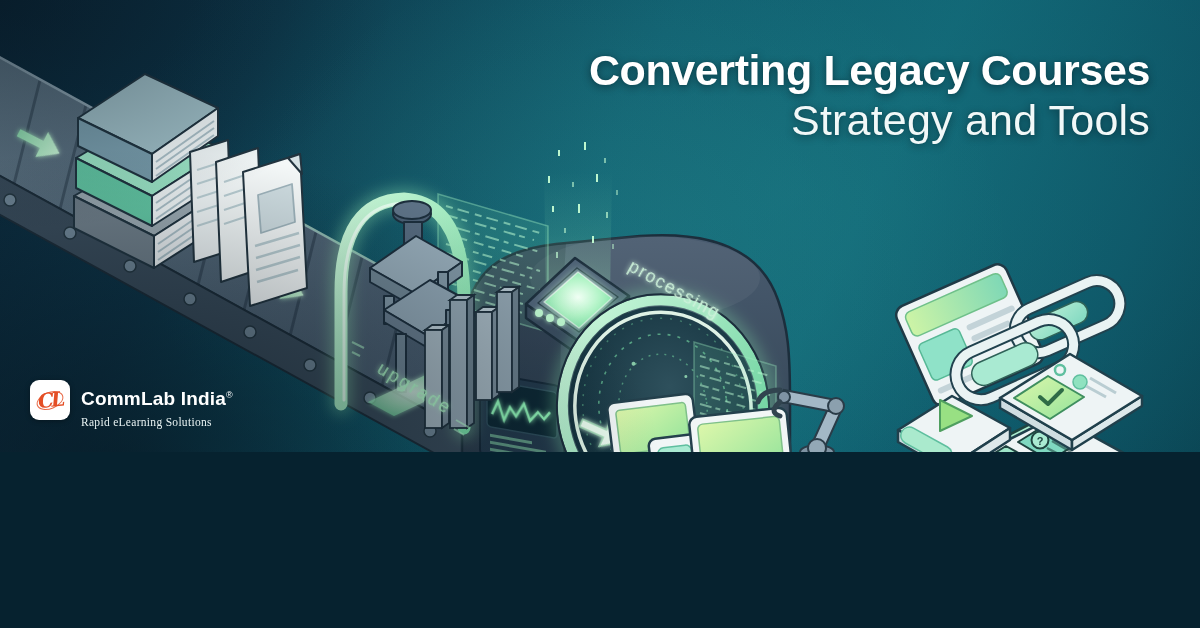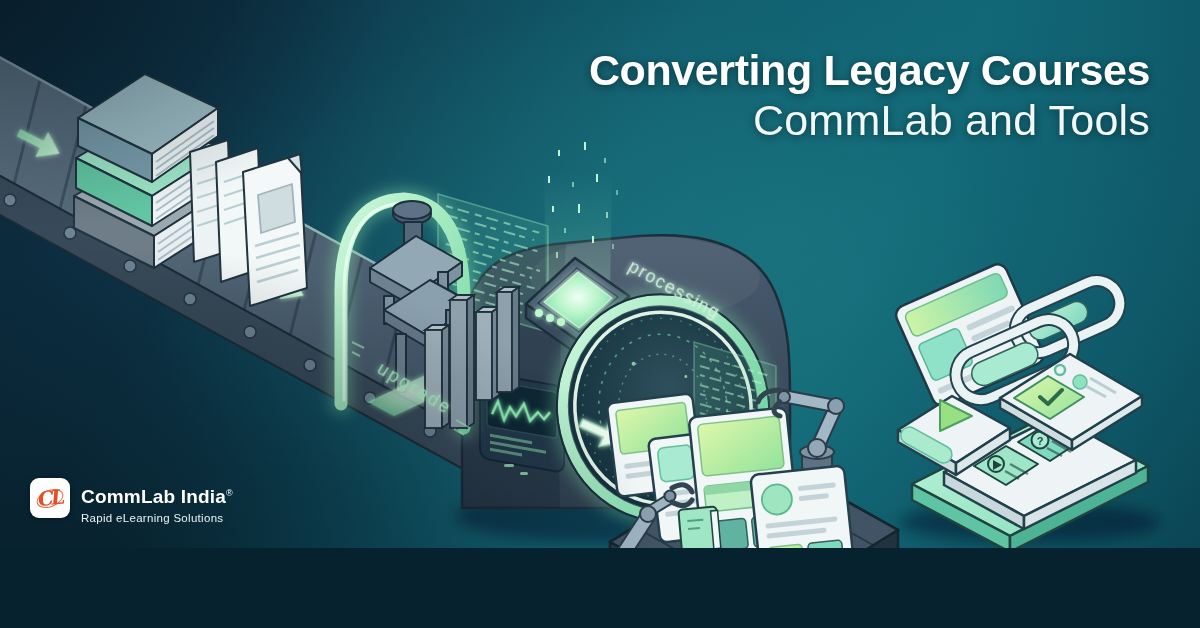--- a/index.html
+++ b/index.html
@@ -1,17 +1,17 @@
 <!DOCTYPE html>
 <html><head>
 <meta charset="utf-8">
 <style>
   html,body{margin:0;padding:0;background:#06222f;}
   .canvas{
-    position:relative;width:1200px;height:548px;overflow:hidden;
+    position:relative;width:1200px;height:452px;overflow:hidden;
     font-family:"Liberation Sans",sans-serif;
     background:
       radial-gradient(560px 430px at 52% 55%, rgba(90,205,190,0.10), rgba(0,0,0,0) 70%),
       radial-gradient(1050px 720px at 66% 42%, rgba(24,118,129,0.55), rgba(24,118,129,0) 63%),
       linear-gradient(116deg,#0b2637 0%,#0d3346 20%,#0f586a 48%,#106373 68%,#0c5062 88%,#0a4352 100%);
   }
   .canvas::after{
     content:"";position:absolute;inset:0;pointer-events:none;
     background:
       radial-gradient(900px 520px at 10% 102%, rgba(3,13,21,0.55), transparent 60%),
@@ -30,23 +30,23 @@
     display:flex;align-items:center;justify-content:center;box-shadow:0 1px 5px rgba(0,0,0,.35);
   }
   .logo-badge .mono{
     font-family:"DejaVu Serif",serif;font-style:italic;font-weight:bold;font-size:20px;
     color:#e44f26;letter-spacing:-3px;transform:rotate(-6deg);
   }
   .logo-badge::after{
     content:"";position:absolute;left:6px;top:12px;width:26px;height:15px;
     border:1.5px solid rgba(228,79,38,.85);border-radius:50%;transform:rotate(-22deg);
   }
-  .logo-name{font-size:19px;font-weight:600;color:#ffffff;letter-spacing:0.2px;line-height:24px;margin-top:8px;}
+  .logo-name{font-size:19px;font-weight:600;color:#ffffff;letter-spacing:0.2px;line-height:29px;margin-top:8px;}
   .logo-name sup{font-size:9px;font-weight:400;}
-  .logo-tagline{font-size:11.5px;color:#e9f3f3;margin-top:3px;letter-spacing:0.3px;}
+  .logo-tagline{font-size:11.5px;color:#e9f3f3;margin-top:3px;letter-spacing:0.3px;font-family:Liberation Serif, serif;}
 </style>
 </head>
 <body>
 
 <div class="canvas">
 
 <svg class="illustration" width="1200" height="628" viewBox="0 0 1200 628">
   <defs>
     <linearGradient id="limeGrad" x1="0" y1="0" x2="1" y2="1">
       <stop offset="0" stop-color="#ddf7ab"></stop>
@@ -546,21 +546,21 @@
       <circle cx="1060" cy="370" r="5" fill="none" stroke="#5fbf9f" stroke-width="2.5"></circle>
       <circle cx="1080" cy="382" r="7" fill="#8fe2c0" stroke="#5fbf9f" stroke-width="1.5"></circle>
       <line x1="1090" y1="378" x2="1116" y2="393" stroke="#b9cdd2" stroke-width="3"></line>
       <line x1="1086" y1="386" x2="1106" y2="397" stroke="#b9cdd2" stroke-width="3"></line>
     </g>
   </g>
 </svg>
 
 <div class="title">
   <div class="l1">Converting Legacy Courses</div>
-  <div class="l3">CommLab and Tools</div>
+  <div class="l3">Strategy and Tools</div>
 </div>
 
 <div class="logo">
   <div class="logo-badge">
     <span class="mono">CL</span>
   </div>
   <div class="logo-text">
     <div class="logo-name"><span>CommLab India</span><sup>®</sup></div>
     <div class="logo-tagline">Rapid eLearning Solutions</div>
   </div>

